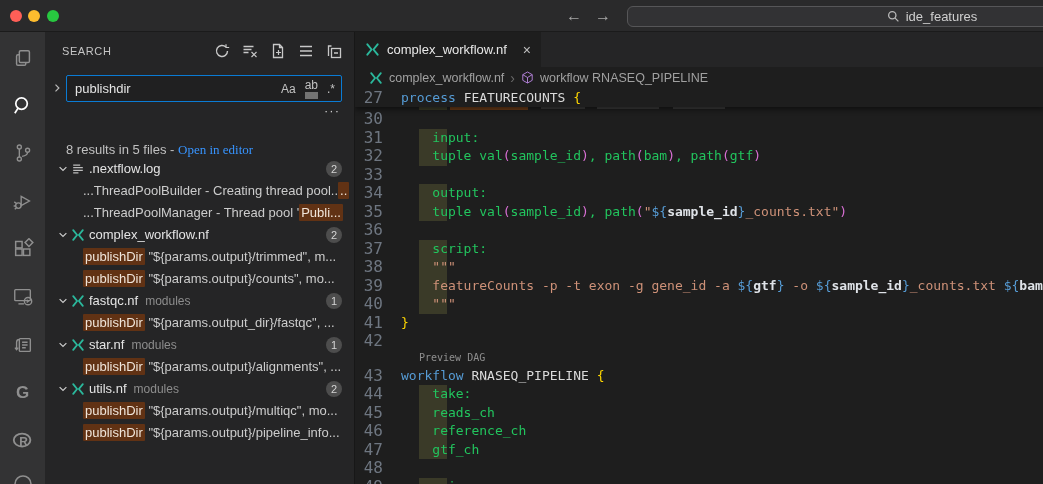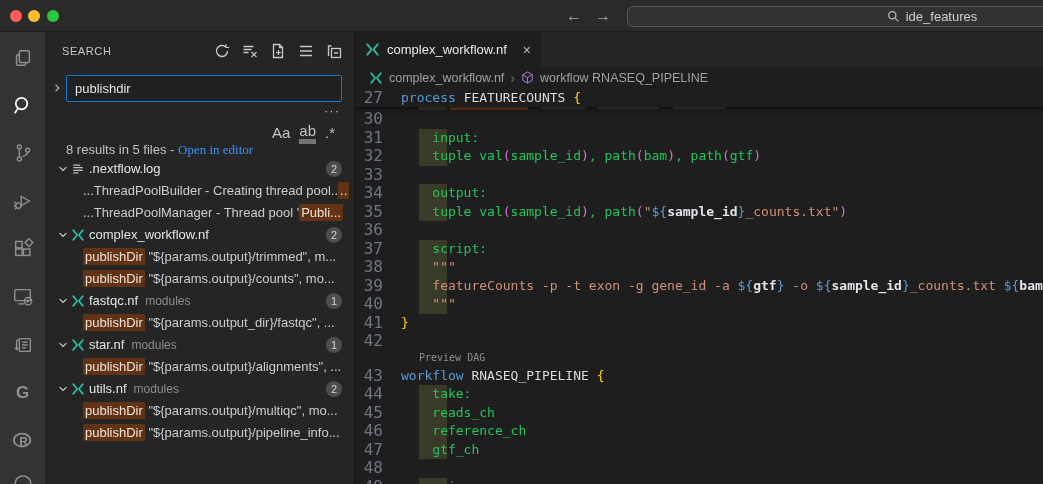--- a/index.html
+++ b/index.html
@@ -28,23 +28,23 @@
   #sidebar { position:absolute; left:45px; top:32px; width:309px; height:452px; background:#252526; overflow:hidden; }
   #panel-title { position:absolute; left:17px; top:13px; font-size:11px; letter-spacing:.6px; color:#c5c5c5; }
   #panel-toolbar { position:absolute; right:10px; top:9px; display:flex; gap:8px; }
   #panel-toolbar .tbtn { width:20px; height:20px; display:flex; align-items:center; justify-content:center; border-radius:4px; }
   #replace-chevron { position:absolute; left:6px; top:50px; color:#bbb; }
   #search-input-wrap { position:absolute; left:21px; top:43px; width:276px; height:27px;
     background:#202021; border:1px solid #0a7bd4; border-radius:2px; }
   #search-input { position:absolute; left:0; top:0; width:190px; height:25px; background:transparent; border:none; outline:none;
     color:#e4e4e4; font-size:13px; padding:0 0 0 8px; font-family:"Liberation Sans",sans-serif; }
   .in-toggles { position:absolute; right:6px; top:0; height:25px; display:flex; align-items:center; gap:9px;
-    color:#c2c2c2; font-size:15px;margin-top:44px; }
+    color:#c2c2c2; font-size:12px; }
   .in-toggles .tg { cursor:default; }
-  .in-toggles .tg.word { border-bottom:5px solid #737373; }
+  .in-toggles .tg.word { border-bottom:7px solid #737373; }
   #more-ellipsis { position:absolute; right:14px; top:71px; color:#cccccc; font-size:13px; letter-spacing:1px; }
   #summary { position:absolute; left:21px; top:110px; font-size:13px; color:#c0c0c0; white-space:nowrap; }
   #summary .link { color:#3794ff; cursor:pointer;font-family:Liberation Serif, serif; }
 
   #results { position:absolute; left:0; top:126px; width:309px; }
   .row { position:relative; height:22px; line-height:22px; font-size:13px; color:#cccccc; white-space:nowrap; overflow:hidden; }
   .row.file { padding-left:12px; display:flex; align-items:center; }
   .row.file .chev { display:inline-flex; width:14px; }
   .row.file .ficon { display:inline-flex; width:18px; }
   .row.file .fname { color:#e4e4e4; }

